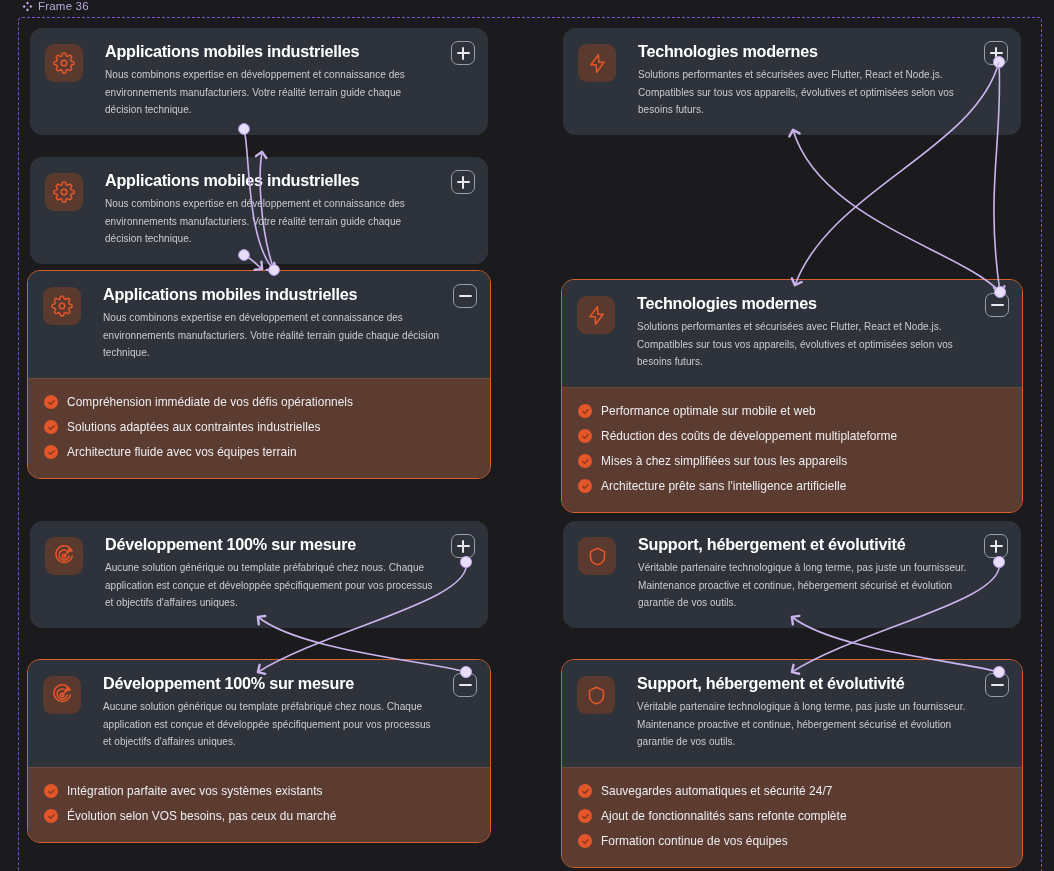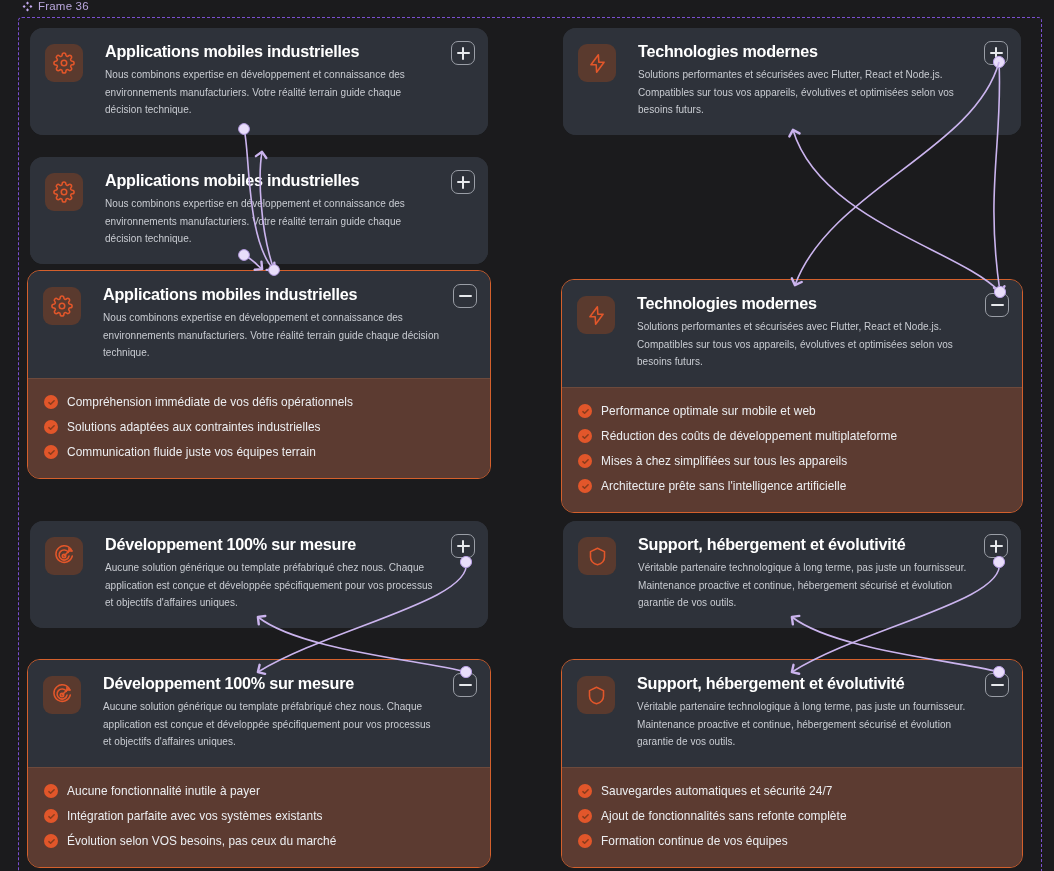--- a/index.html
+++ b/index.html
@@ -193,21 +193,21 @@
             </svg>
           </span>
         <span class="benefit-text">Solutions adaptées aux contraintes industrielles</span>
       </div>
       <div class="benefit">
         <span class="check">
             <svg width="9" height="9" viewBox="0 0 12 12" fill="none" stroke="#8a3c1c" stroke-width="2" stroke-linecap="round" stroke-linejoin="round">
               <path d="M2.5 6.2 4.8 8.4 9.5 3.7"></path>
             </svg>
           </span>
-        <span class="benefit-text">Communication fluide juste vos équipes terrain</span>
+        <span class="benefit-text">Architecture fluide avec vos équipes terrain</span>
       </div>
     </div>
   </div>
 
   <div class="card collapsed" style="left:563px; top:28px; width:458px;">
     <div class="card-head">
       <div class="icon-badge">
         <svg width="21" height="21" viewBox="0 0 24 24" fill="none" stroke="#e2562a" stroke-width="1.8" stroke-linecap="round" stroke-linejoin="round">
             <path d="M13 2 4.5 13.5h6L11 22l8.5-11.5h-6L13 2z"></path>
           </svg>
@@ -315,28 +315,20 @@
         <span class="bar-h"></span>
       </div>
     </div>
     <div class="benefit-list">
       <div class="benefit">
         <span class="check">
             <svg width="9" height="9" viewBox="0 0 12 12" fill="none" stroke="#8a3c1c" stroke-width="2" stroke-linecap="round" stroke-linejoin="round">
               <path d="M2.5 6.2 4.8 8.4 9.5 3.7"></path>
             </svg>
           </span>
-        <span class="benefit-text">Aucune fonctionnalité inutile à payer</span>
-      </div>
-      <div class="benefit">
-        <span class="check">
-            <svg width="9" height="9" viewBox="0 0 12 12" fill="none" stroke="#8a3c1c" stroke-width="2" stroke-linecap="round" stroke-linejoin="round">
-              <path d="M2.5 6.2 4.8 8.4 9.5 3.7"></path>
-            </svg>
-          </span>
         <span class="benefit-text">Intégration parfaite avec vos systèmes existants</span>
       </div>
       <div class="benefit">
         <span class="check">
             <svg width="9" height="9" viewBox="0 0 12 12" fill="none" stroke="#8a3c1c" stroke-width="2" stroke-linecap="round" stroke-linejoin="round">
               <path d="M2.5 6.2 4.8 8.4 9.5 3.7"></path>
             </svg>
           </span>
         <span class="benefit-text">Évolution selon VOS besoins, pas ceux du marché</span>
       </div>

